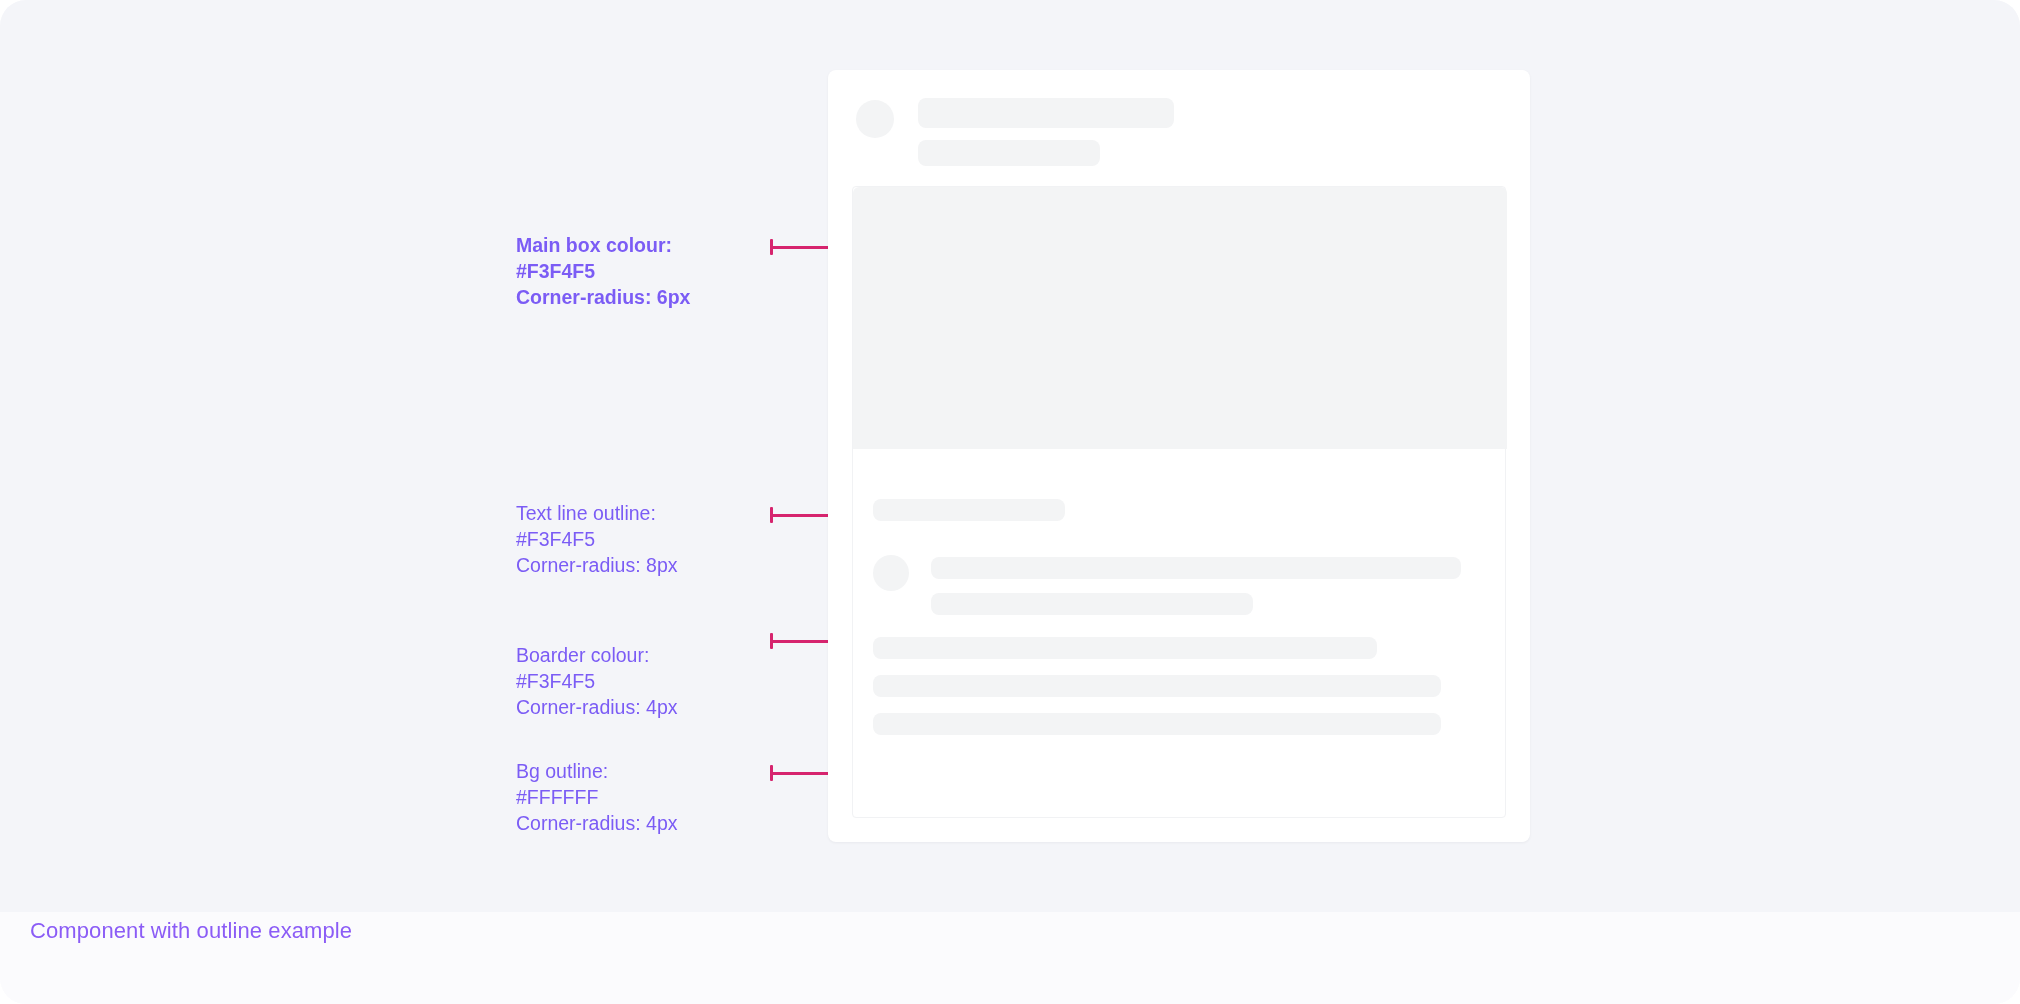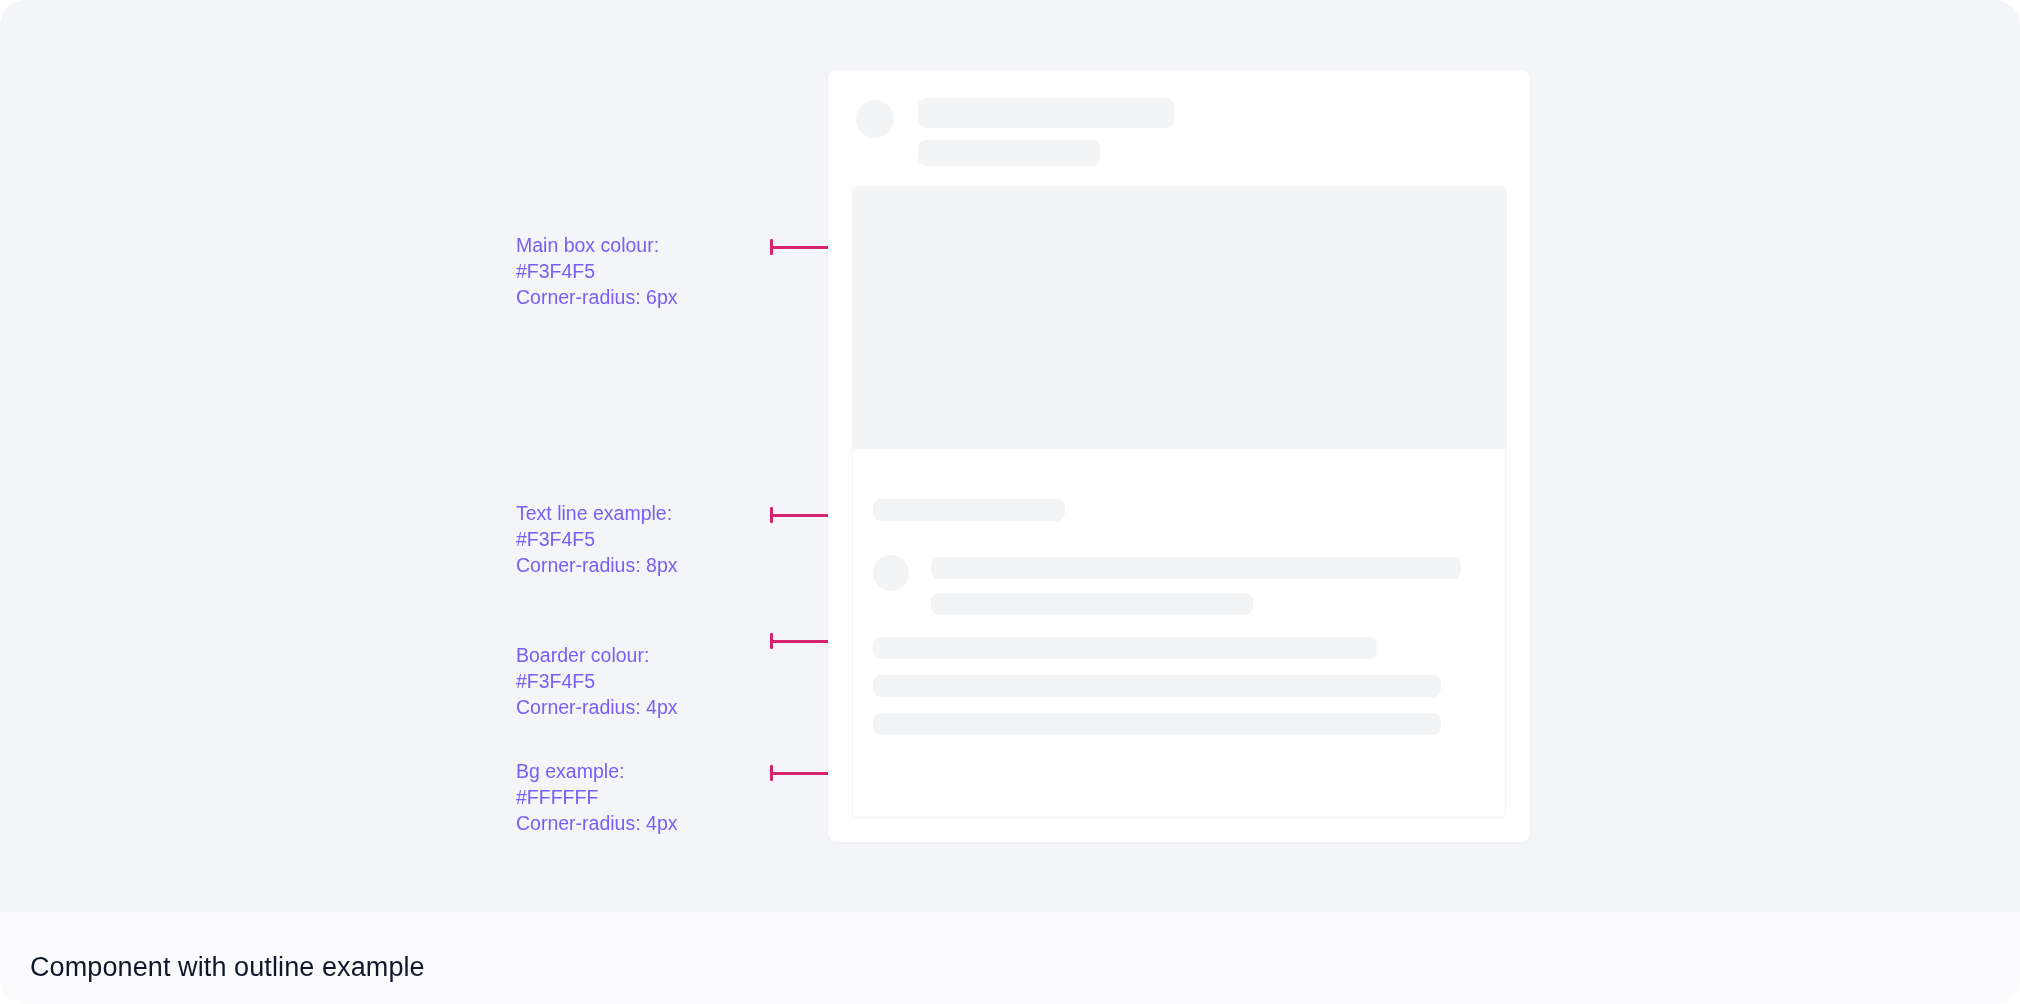--- a/index.html
+++ b/index.html
@@ -38,23 +38,23 @@
     position: absolute;
     left: 0;
     top: 912px;
     width: 2020px;
     height: 92px;
     background: #FBFBFD;
   }
   .caption-text {
     position: absolute;
     left: 30px;
-    top: 40px;
-    font-size: 27px;
-    color: #0f172a;
+    top: 6px;
+    font-size: 22px;
+    color: #8b5cf6;
     letter-spacing: 0.1px;
     white-space: nowrap;
   }
 
   
   .annotation {
     position: absolute;
     left: 516px;
     width: 300px;
     color: #7B5CF5;
@@ -241,34 +241,34 @@
     background: #F3F4F5;
   }
 </style>
 </head>
 <body>
 
 <div class="screen">
 
   <div class="canvas">
 
-    <div class="annotation" style="top:232px;">
+    <div class="annotation" style="top:232px;font-weight:bold;">
       <span class="a-line">Main box colour:</span>
       <span class="a-line">#F3F4F5</span>
       <span class="a-line">Corner-radius: 6px</span>
     </div>
     <div class="leader" style="left:770px; top:234px; width:142px;">
       <span class="tick"></span>
       <span class="rule" style="width:136px;"></span>
       <span class="halo" style="left:116px;"></span>
       <span class="dot" style="left:122.5px;"></span>
     </div>
 
     <div class="annotation" style="top:500px;">
-      <span class="a-line">Text line example:</span>
+      <span class="a-line">Text line outline:</span>
       <span class="a-line">#F3F4F5</span>
       <span class="a-line">Corner-radius: 8px</span>
     </div>
     <div class="leader" style="left:770px; top:502px; width:232px;">
       <span class="tick"></span>
       <span class="rule" style="width:226px;"></span>
       <span class="halo" style="left:206px;"></span>
       <span class="dot" style="left:212.5px;"></span>
     </div>
 
@@ -278,21 +278,21 @@
       <span class="a-line">Corner-radius: 4px</span>
     </div>
     <div class="leader" style="left:770px; top:628px; width:142px;">
       <span class="tick"></span>
       <span class="rule" style="width:136px;"></span>
       <span class="halo" style="left:116px;"></span>
       <span class="dot" style="left:122.5px;"></span>
     </div>
 
     <div class="annotation" style="top:758px;">
-      <span class="a-line">Bg example:</span>
+      <span class="a-line">Bg outline:</span>
       <span class="a-line">#FFFFFF</span>
       <span class="a-line">Corner-radius: 4px</span>
     </div>
     <div class="leader" style="left:770px; top:760px; width:132px;">
       <span class="tick"></span>
       <span class="rule" style="width:126px;"></span>
       <span class="halo" style="left:106px;"></span>
       <span class="dot" style="left:112.5px;"></span>
     </div>
 

